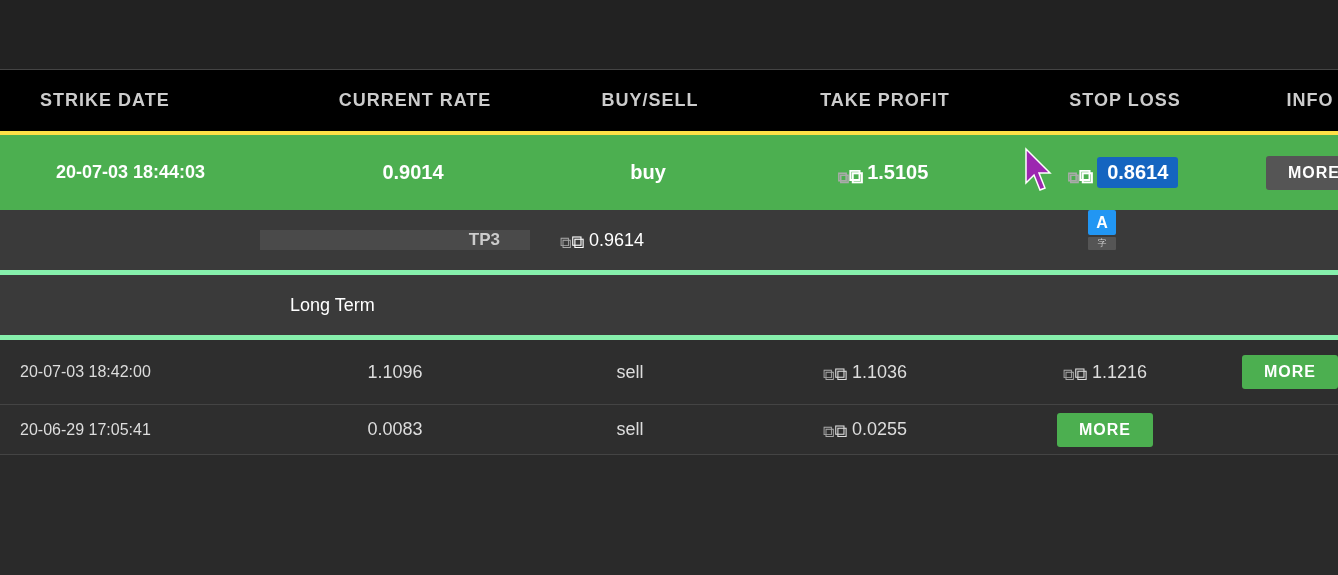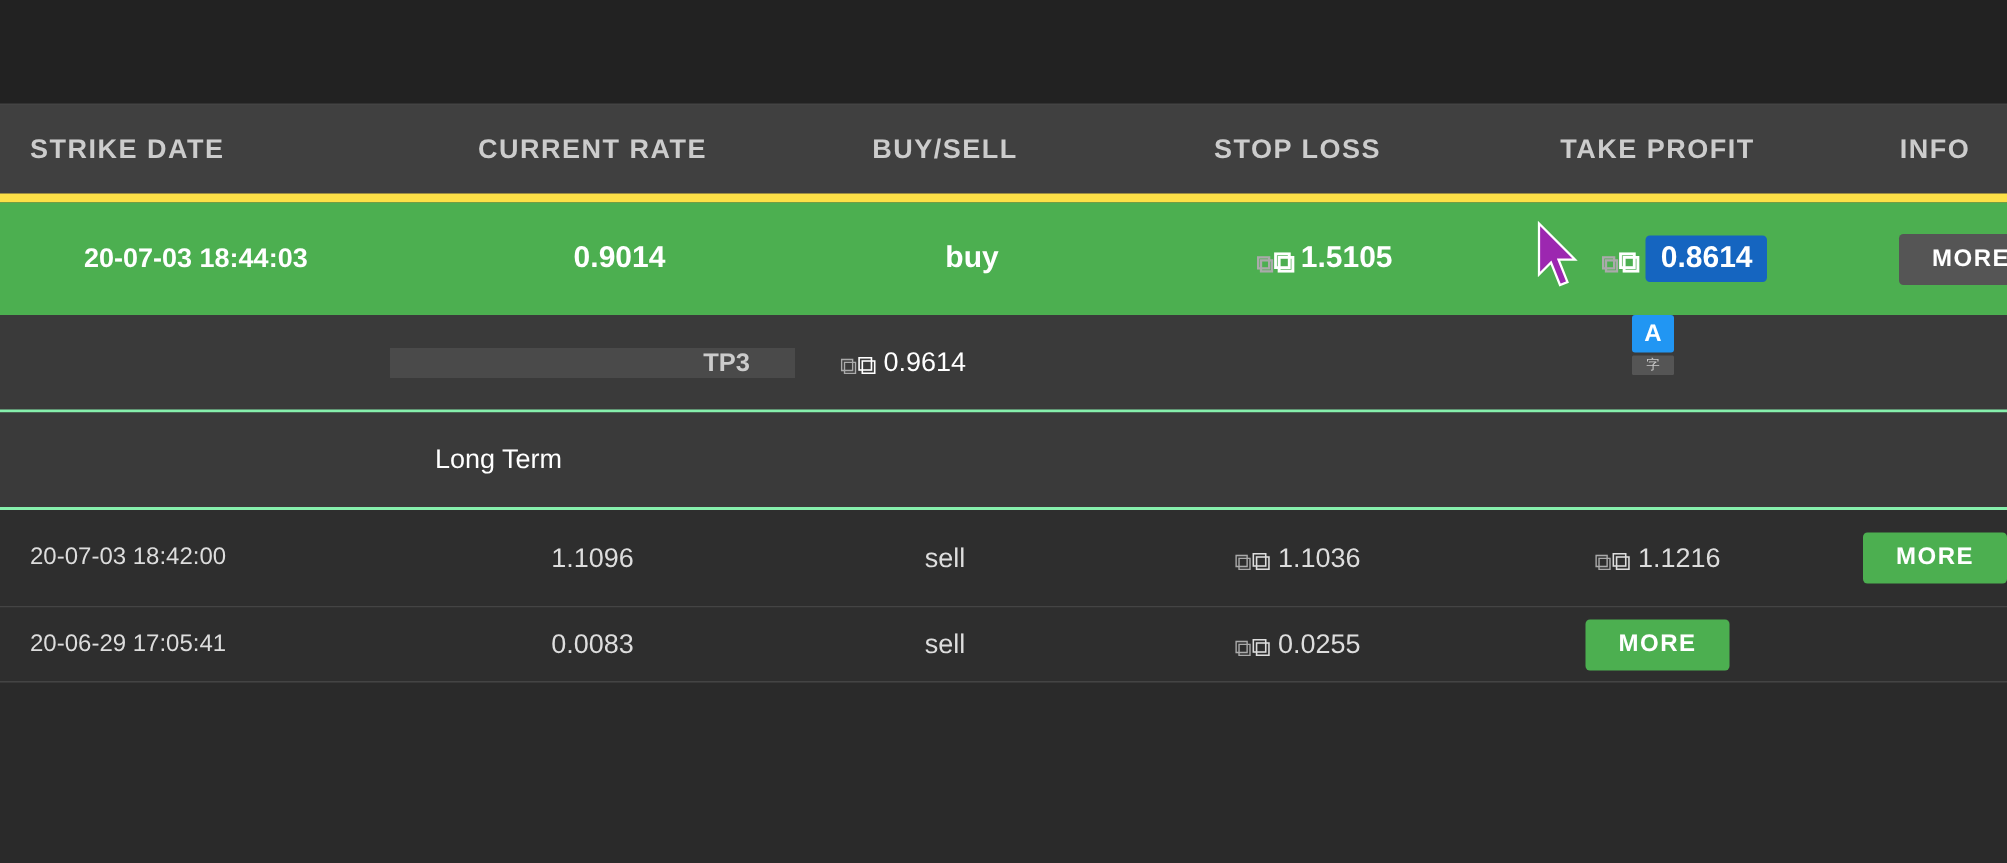--- a/index.html
+++ b/index.html
@@ -18,24 +18,25 @@
       border-bottom: 1px solid #444;
     }
 
     .table-container {
       width: 100%;
     }
 
     .table-header {
       display: grid;
       grid-template-columns: 260px 270px 200px 270px 210px 160px;
-      background: #404040;
-      border-bottom: 6px solid #fde047;
+      background: #000000;
+      border-bottom: 4px solid #fde047;
       height: 65px;
       align-items: center;
+      padding-left: 20px;
     }
 
     .table-header .col {
       padding: 0 20px;
       font-size: 18px;
       font-weight: bold;
       color: #ccc;
       letter-spacing: 1px;
       text-align: center;
     }
@@ -68,21 +69,21 @@
       font-size: 18px;
     }
 
     
     .sub-row {
       display: grid;
       grid-template-columns: 260px 270px 200px 270px 210px 160px;
       background: #3a3a3a;
       height: 65px;
       align-items: center;
-      border-bottom: 2px solid #86efac;
+      border-bottom: 5px solid #86efac;
     }
 
     .sub-row .cell {
       padding: 0 20px;
       font-size: 18px;
       color: #ddd;
       text-align: center;
     }
 
     .sub-row .label-cell {
@@ -204,22 +205,22 @@
 <body>
 
 <div class="top-bar"></div>
 
 <div class="table-container">
 
   <div class="table-header">
     <div class="col">STRIKE DATE</div>
     <div class="col">CURRENT RATE</div>
     <div class="col">BUY/SELL</div>
+    <div class="col">TAKE PROFIT</div>
     <div class="col">STOP LOSS</div>
-    <div class="col">TAKE PROFIT</div>
     <div class="col">INFO</div>
   </div>
 
   <div class="row-wrapper">
     <div class="main-row">
       <div class="cell">20-07-03 18:44:03</div>
       <div class="cell">0.9014</div>
       <div class="cell">buy</div>
       <div class="cell">
         <span class="copy-icon">⧉</span>

